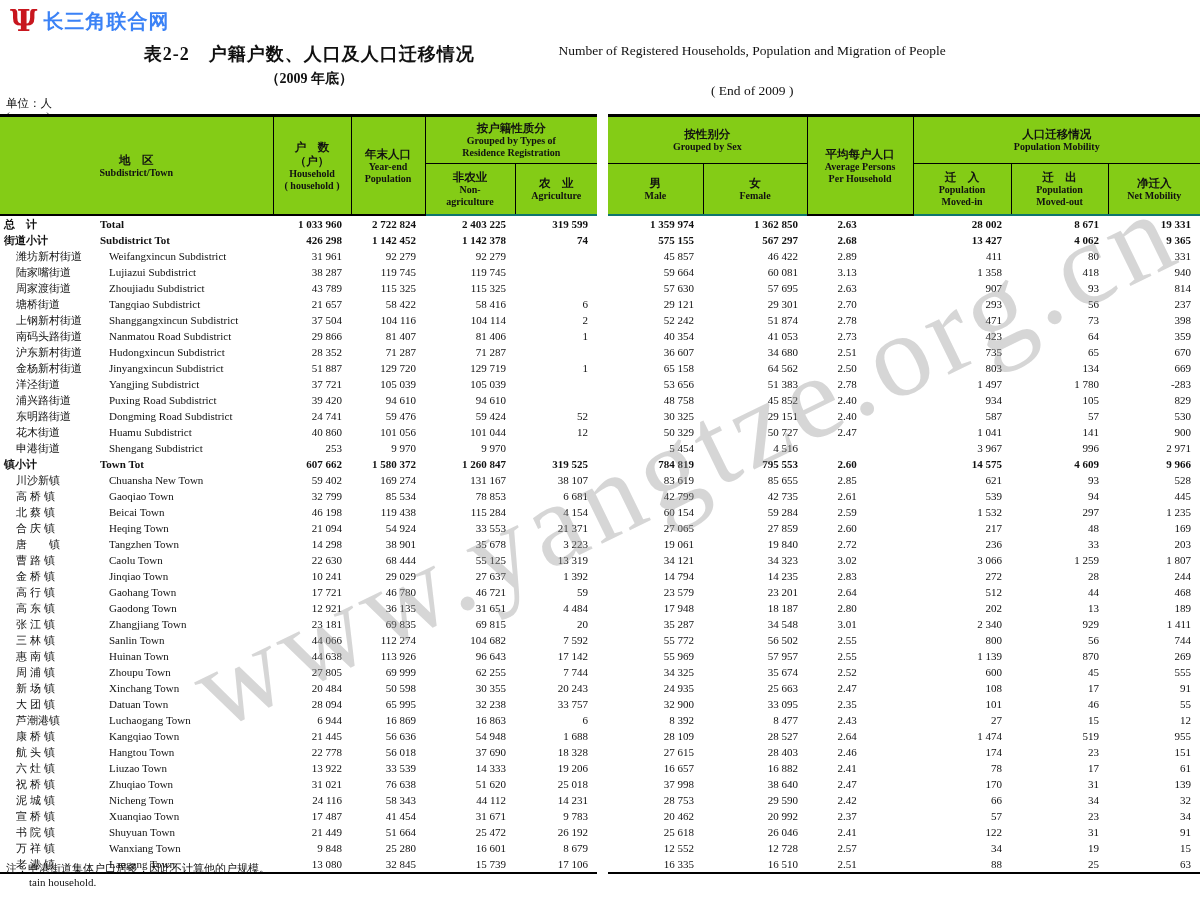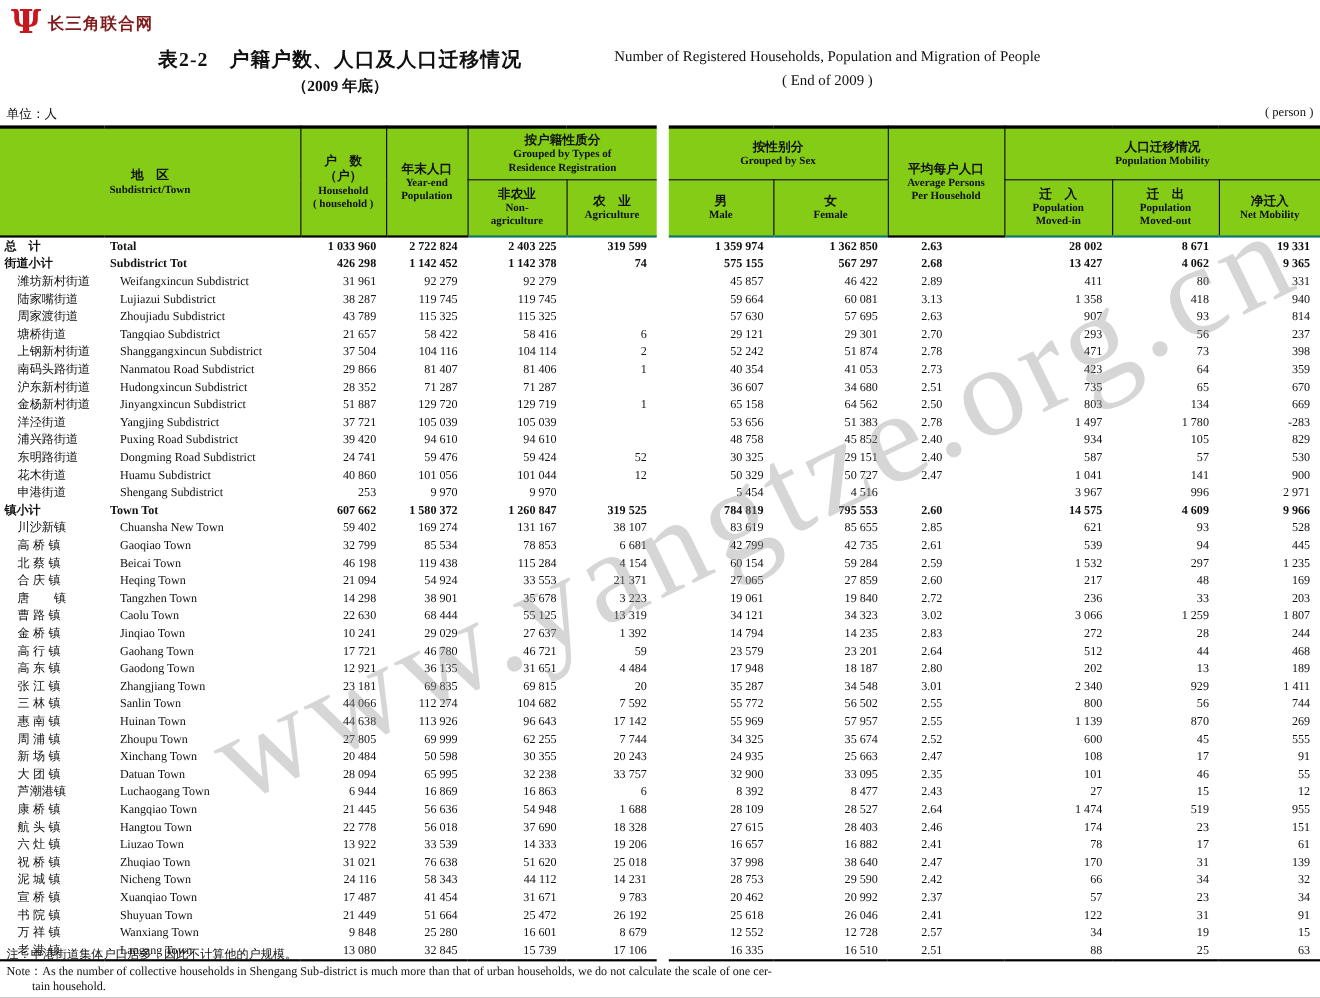--- a/index.html
+++ b/index.html
@@ -2,33 +2,33 @@
 <html><head>
 <meta charset="utf-8">
 <style>
   html,body{margin:0;padding:0;background:#888;}
   .page{position:relative;width:1200px;height:907px;background:#ffffff;overflow:hidden;
         font-family:"Liberation Serif","DejaVu Serif",serif;color:#111;}
   
   .logo{position:absolute;left:10px;top:6px;display:flex;align-items:center;gap:6px;}
   .logo-icon{color:#c8161e;font-size:30px;line-height:30px;font-weight:bold;
              font-family:"DejaVu Serif",serif;}
-  .logo-text{color:#7f1d1d;font-size:15px;font-weight:bold;letter-spacing:1px;
+  .logo-text{color:#3b82f6;font-size:20px;font-weight:bold;letter-spacing:1px;
              font-family:"Liberation Sans","DejaVu Sans",sans-serif;}
   
   .titles{position:absolute;top:42px;left:0;width:996px;display:flex;}
   .title-cn{width:600px;padding-left:110px;box-sizing:border-box;text-align:center;}
   .title-cn .t1{font-size:18px;font-weight:bold;letter-spacing:1px;}
   .title-cn .t2{font-size:14px;font-weight:bold;margin-top:4px;}
   .title-en{width:600px;text-align:center;padding-top:1px;}
   .title-en .t1{font-size:13.5px;}
-  .title-en .t2{font-size:13.5px;margin-top:6px;text-align:center;}
+  .title-en .t2{font-size:13.5px;margin-top:24px;text-align:center;}
   
   .unit-row{position:absolute;top:96px;left:0;width:1200px;display:flex;
-            justify-content:space-between;font-size:11.5px;padding:0 6px;box-sizing:border-box;}
+            justify-content:space-between;font-size:11.5px;padding:0 6px;box-sizing:border-box;flex-direction:column;}
   
   .watermark{position:absolute;left:60px;top:392px;width:1250px;text-align:center;
              transform:rotate(-26deg);font-size:118px;letter-spacing:6px;
              color:#9a9a9a;opacity:0.40;z-index:6;pointer-events:none;white-space:nowrap;
              font-family:"Liberation Serif","DejaVu Serif",serif;}
   
   .tables{position:absolute;top:114px;left:0;width:1200px;display:flex;gap:11px;z-index:2;}
   table{border-collapse:collapse;table-layout:fixed;background:transparent;
         border-top:3px solid #000;border-bottom:2px solid #000;}
   .tbl-left{width:597px;}
@@ -840,17 +840,16 @@
             <td class="num">88</td>
             <td class="num">25</td>
             <td class="num">63</td>
           </tr>
         </tbody>
     </table>
   </div>
 
   <div class="notes">
     <div class="note-cn">注：申港街道集体户口居多，因此不计算他的户规模。</div>
-    <div class="note-en1">Note：As the number of collective households in Shengang Sub-district is much more than that of urban households, we do not calculate the scale of one cer-</div>
     <div class="note-en2">tain household.</div>
   </div>
 
 </div>
 
 </body></html>

